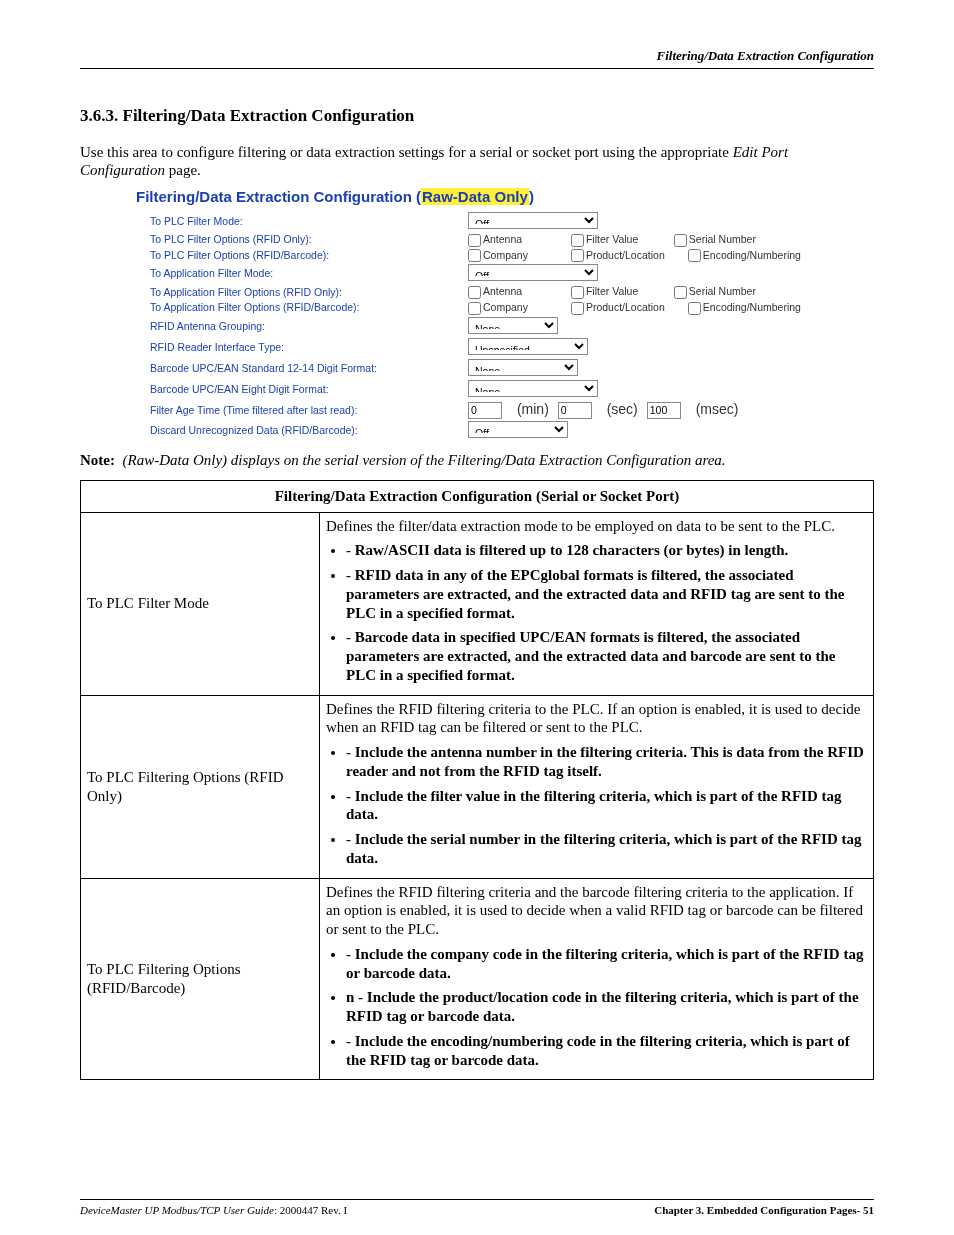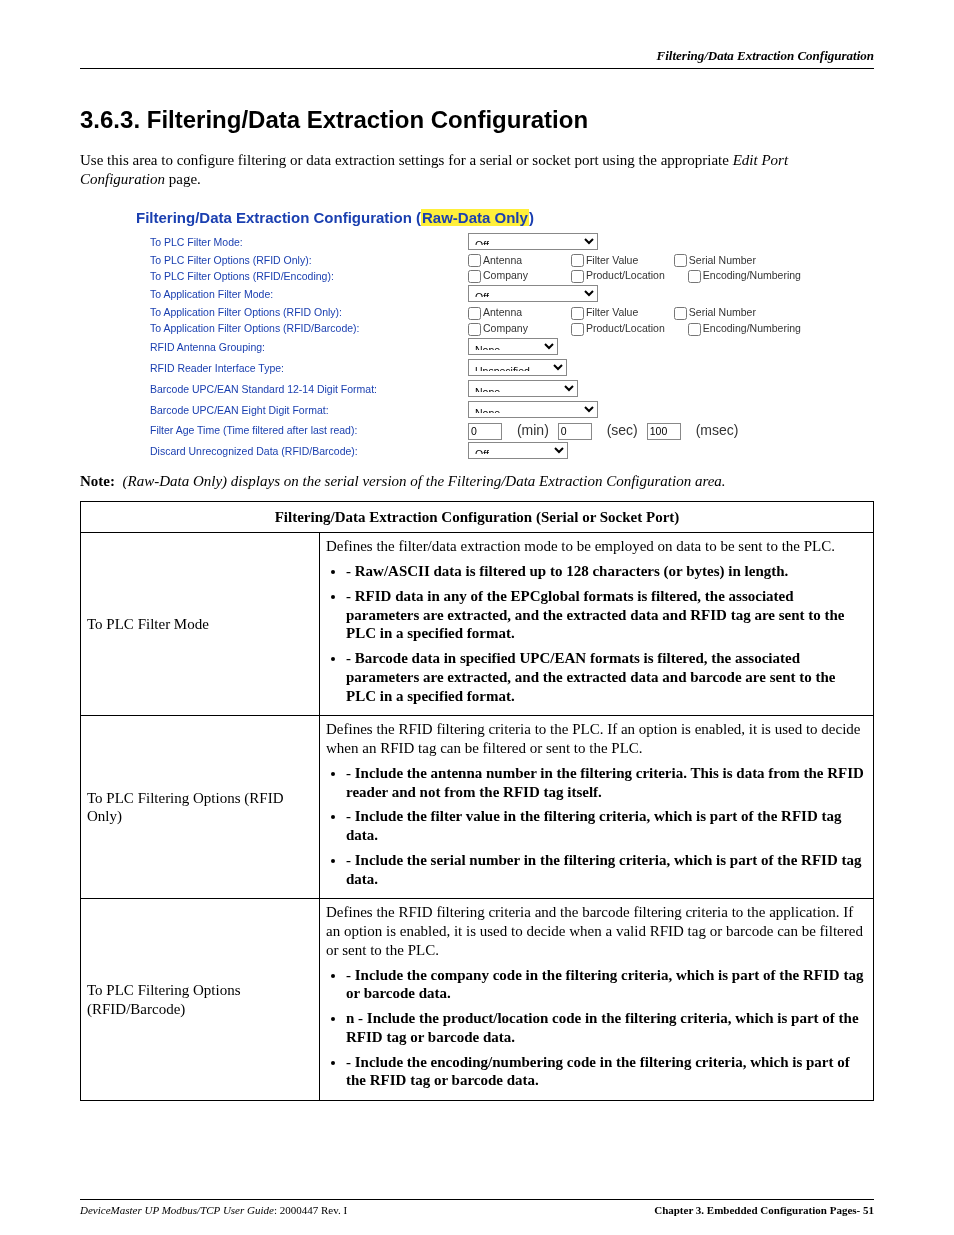--- a/index.html
+++ b/index.html
@@ -16,28 +16,28 @@
   .running-head {
     text-align: right;
     font-style: italic;
     font-weight: bold;
     font-size: 13px;
     border-bottom: 1.5px solid #000;
     padding-bottom: 4px;
     margin-bottom: 36px;
   }
   h2.section-title {
-    font-family: Liberation Sans, sans-serif;
-    font-size: 24px;
+    font-family: Liberation Serif, serif;
+    font-size: 17px;
     font-weight: bold;
     margin: 0 0 16px 0;
   }
   .intro {
     font-size: 15px;
-    margin-bottom: 20px;
+    margin-bottom: 8px;
   }
   .intro em { font-style: italic; }
   
   .mock {
     margin: 6px 0 6px 56px;
     font-family: Verdana, Arial, sans-serif;
     font-size: 10.5px;
     color: #333;
   }
   .mock-title {
@@ -149,21 +149,21 @@
     </tr>
     <tr>
       <td class="lbl">To PLC Filter Options (RFID Only):</td>
       <td>
         <span class="ck"><input type="checkbox" style=""><span>Antenna</span></span>
         <span class="ck"><input type="checkbox" style=""><span>Filter Value</span></span>
         <span class="ck"><input type="checkbox" style=""><span>Serial Number</span></span>
       </td>
     </tr>
     <tr>
-      <td class="lbl">To PLC Filter Options (RFID/Encoding):</td>
+      <td class="lbl">To PLC Filter Options (RFID/Barcode):</td>
       <td>
         <span class="ck"><input type="checkbox" style=""><span>Company</span></span>
         <span class="ck" style="min-width:110px"><input type="checkbox" style=""><span>Product/Location</span></span>
         <span class="ck"><input type="checkbox" style=""><span>Encoding/Numbering</span></span>
       </td>
     </tr>
     <tr>
       <td class="lbl">To Application Filter Mode:</td>
       <td><select style="width:130px"><option>Off</option></select></td>
     </tr>
@@ -182,21 +182,21 @@
         <span class="ck" style="min-width:110px"><input type="checkbox" style=""><span>Product/Location</span></span>
         <span class="ck"><input type="checkbox" style=""><span>Encoding/Numbering</span></span>
       </td>
     </tr>
     <tr>
       <td class="lbl">RFID Antenna Grouping:</td>
       <td><select style="width:90px"><option>None</option></select></td>
     </tr>
     <tr>
       <td class="lbl">RFID Reader Interface Type:</td>
-      <td><select style="width:99px"><option>Unspecified</option></select></td>
+      <td><select style="width:120px"><option>Unspecified</option></select></td>
     </tr>
     <tr>
       <td class="lbl">Barcode UPC/EAN Standard 12-14 Digit Format:</td>
       <td><select style="width:110px"><option>None</option></select></td>
     </tr>
     <tr>
       <td class="lbl">Barcode UPC/EAN Eight Digit Format:</td>
       <td><select style="width:130px"><option>None</option></select></td>
     </tr>
     <tr>

